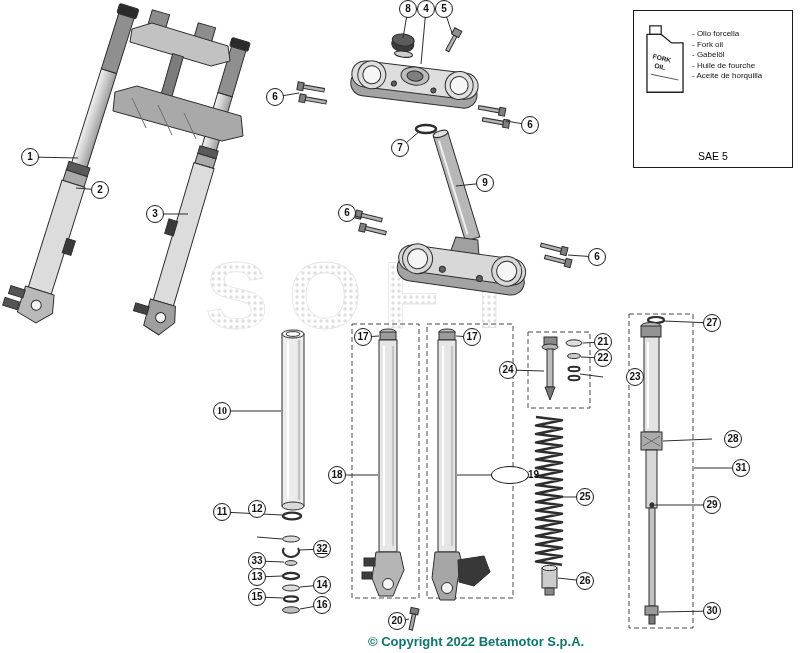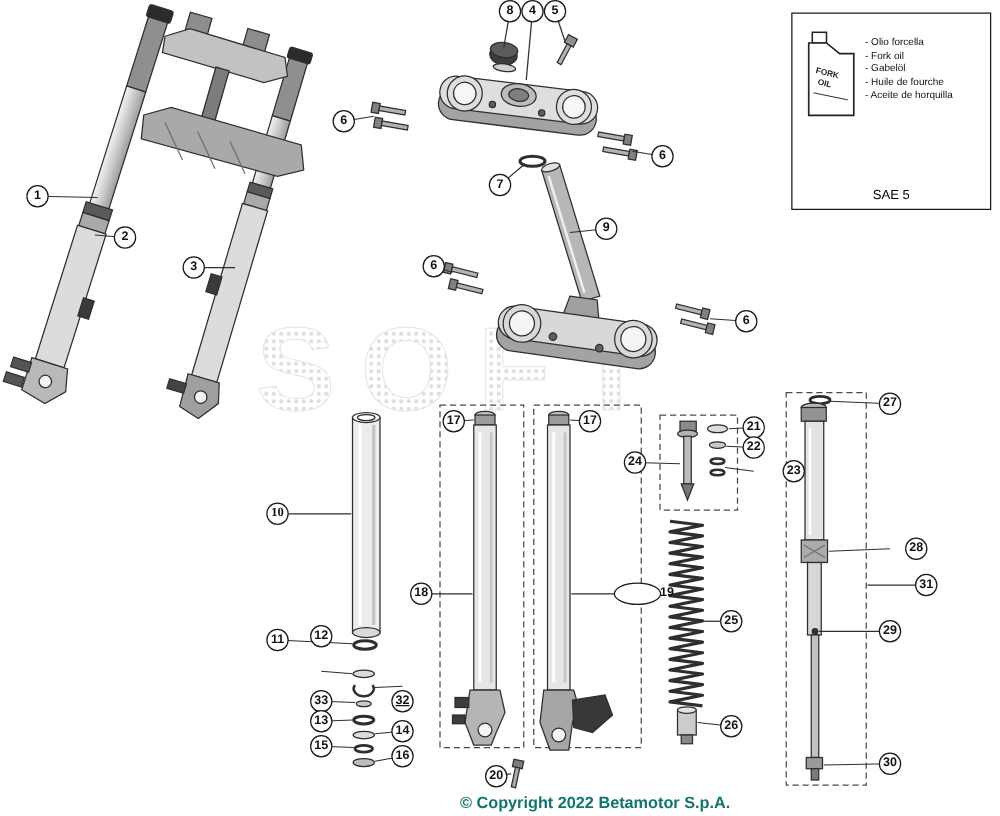--- a/index.html
+++ b/index.html
@@ -316,21 +316,21 @@
       <div class="callout" style="left: 435px; top: 0px;">5</div>
       <div class="callout" style="left: 266px; top: 88px;">6</div>
       <div class="callout" style="left: 521px; top: 116px;">6</div>
       <div class="callout" style="left: 391px; top: 139px;">7</div>
       <div class="callout" style="left: 476px; top: 174px;">9</div>
       <div class="callout" style="left: 338px; top: 204px;">6</div>
       <div class="callout" style="left: 588px; top: 248px;">6</div>
       <div class="callout" style="left: 213px; top: 402px; font-family: Liberation Serif, serif;">10</div>
       <div class="callout" style="left: 213px; top: 503px;">11</div>
       <div class="callout" style="left: 248px; top: 500px;">12</div>
-      <div class="callout" style="left: 313px; top: 552px; text-decoration: underline;">32</div>
+      <div class="callout" style="left: 313px; top: 540px; text-decoration: underline;">32</div>
       <div class="callout" style="left: 248px; top: 552px;">33</div>
       <div class="callout" style="left: 248px; top: 568px;">13</div>
       <div class="callout" style="left: 313px; top: 576px;">14</div>
       <div class="callout" style="left: 248px; top: 588px;">15</div>
       <div class="callout" style="left: 313px; top: 596px;">16</div>
       <div class="callout" style="left: 354px; top: 328px;">17</div>
       <div class="callout" style="left: 463px; top: 328px;">17</div>
       <div class="callout" style="left: 328px; top: 466px;">18</div>
       <div class="callout" style="left: 491px; top: 466px; padding-left: 36px;">19</div>
       <div class="callout" style="left: 388px; top: 612px;">20</div>

